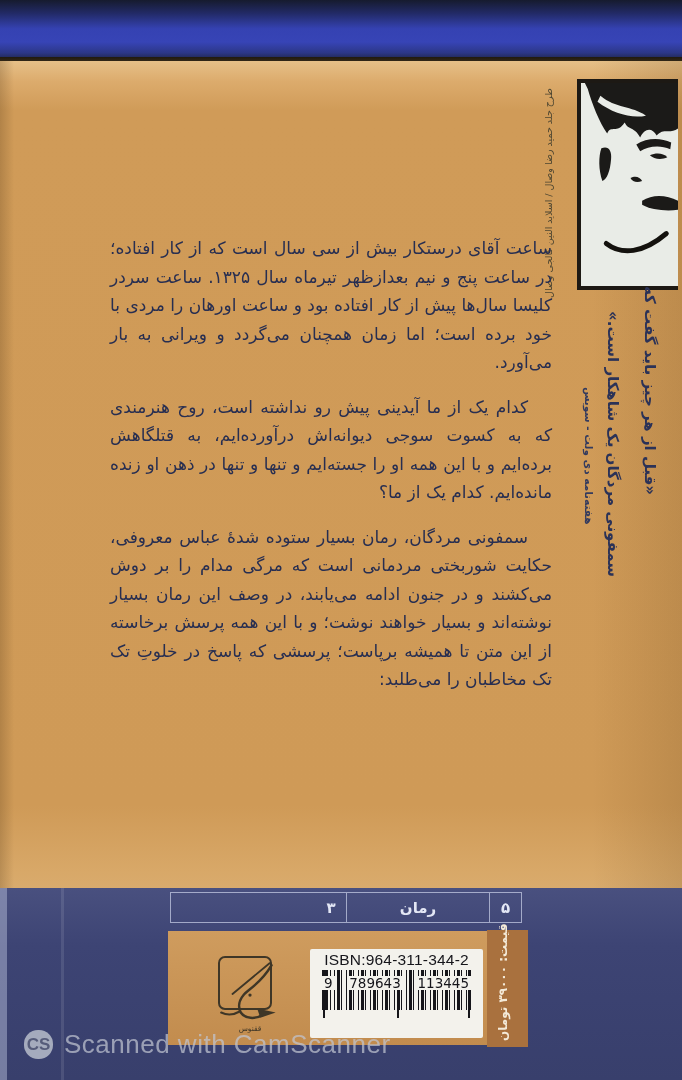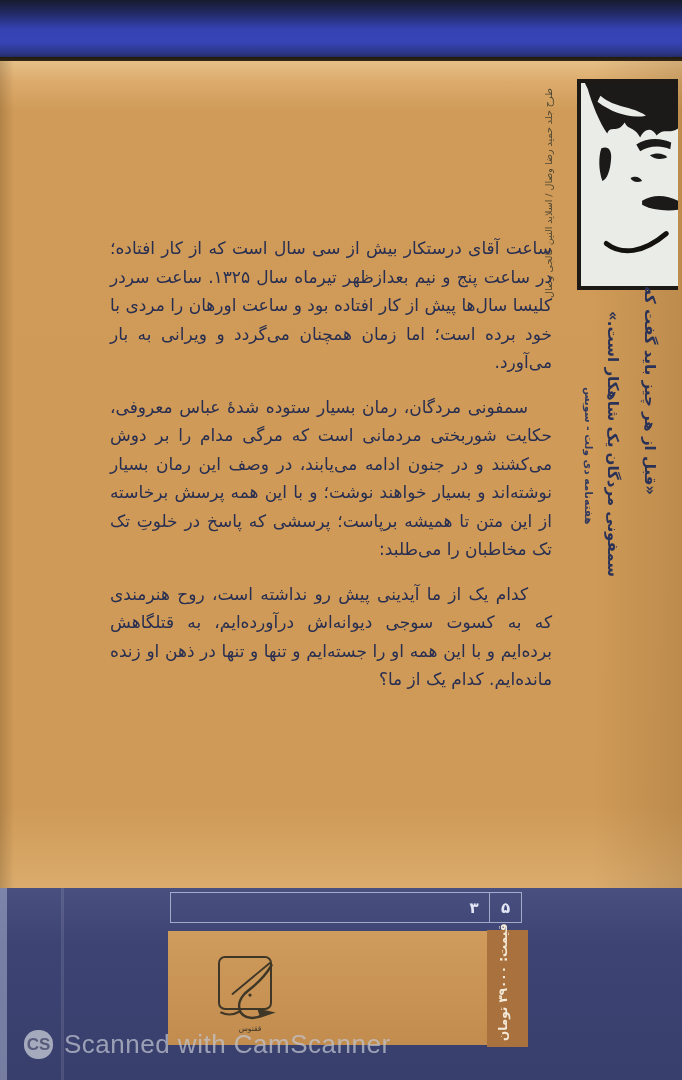--- a/index.html
+++ b/index.html
@@ -178,44 +178,59 @@
   </div>
 
   <span class="vtext v-ccw credit">طرح جلد حمید رضا وصال / اسلاید النین کالجی وصال</span>
 
   <span class="vtext v-cw quote-l1">«قبل از هر چیز باید گفت که</span>
   <span class="vtext v-cw quote-l2">سمفونی مردگان یک شاهکار است.»</span>
   <span class="vtext v-cw quote-src">هفته‌نامه دی ولت - سویس</span>
 
   <div class="body-text">
     <p>ساعت آقای درستکار بیش از سی سال است که از کار افتاده؛ در ساعت پنج و نیم بعدازظهر تیرماه سال ۱۳۲۵. ساعت سردر کلیسا سال‌ها پیش از کار افتاده بود و ساعت اورهان را مردی با خود برده است؛ اما زمان همچنان می‌گردد و ویرانی به بار می‌آورد.</p>
+    <p class="indent">کدام یک از ما آیدینی پیش رو نداشته است، روح هنرمندی که به کسوت سوجی دیوانه‌اش درآورده‌ایم، به قتلگاهش برده‌ایم و با این همه او را جسته‌ایم و تنها و تنها در ذهن او زنده مانده‌ایم. کدام یک از ما؟</p>
     <p class="indent">سمفونی مردگان، رمان بسیار ستوده شدهٔ عباس معروفی، حکایت شوربختی مردمانی است که مرگی مدام را بر دوش می‌کشند و در جنون ادامه می‌یابند، در وصف این رمان بسیار نوشته‌اند و بسیار خواهند نوشت؛ و با این همه پرسش برخاسته از این متن تا همیشه برپاست؛ پرسشی که پاسخ در خلوتِ تک تک مخاطبان را می‌طلبد:</p>
-    <p class="indent">کدام یک از ما آیدینی پیش رو نداشته است، روح هنرمندی که به کسوت سوجی دیوانه‌اش درآورده‌ایم، به قتلگاهش برده‌ایم و با این همه او را جسته‌ایم و تنها و تنها در ذهن او زنده مانده‌ایم. کدام یک از ما؟</p>
   </div>
 
   <div class="bottom-band"></div>
   <div class="edge-light"></div>
   <div class="crease"></div>
 
   <div class="cat-table">
     <div class="cat-cell cat-w2">۵</div>
+    <div class="cat-cell cat-w3">رمان</div>
     <div class="cat-cell cat-w4">۳</div>
   </div>
 
   <div class="tan-block">
     <div class="logo-box"></div>
     <svg class="logo-fish" viewBox="0 0 70 62">
       <path fill="none" stroke="#3e3627" stroke-width="2.4" stroke-linecap="round" d="M56 4 C49 16 42 22 34 28 C26 34 22 42 26 50 C30 56 40 57 48 52"></path>
       <path fill="none" stroke="#3e3627" stroke-width="1.8" stroke-linecap="round" d="M18 32 L54 2"></path>
       <path fill="#3e3627" d="M42 46 L60 50 L45 55 Z"></path>
       <path fill="none" stroke="#3e3627" stroke-width="2" stroke-linecap="round" d="M25 49 C18 53 13 53 7 50"></path>
       <circle cx="35" cy="33" r="1.6" fill="#3e3627"></circle>
     </svg>
     <div class="logo-word">ققنوس</div>
 
+    <div class="isbn-label">
+      <div class="isbn-text">ISBN:964-311-344-2</div>
+      <div class="barcode">
+        <div class="bars"></div>
+        <div class="guard g1"></div>
+        <div class="guard g2"></div>
+        <div class="guard g3"></div>
+        <div class="bc-digits">
+          <span>9</span>
+          <span>789643</span>
+          <span>113445</span>
+        </div>
+      </div>
+    </div>
 
     <div class="price-strip"></div>
   </div>
   <span class="vtext v-ccw price-text">قیمت: ۳۹۰۰۰ تومان</span>
 
   <div class="watermark">
     <div class="cs-badge">CS</div>
     <div class="cs-text">Scanned with CamScanner</div>
   </div>
 

